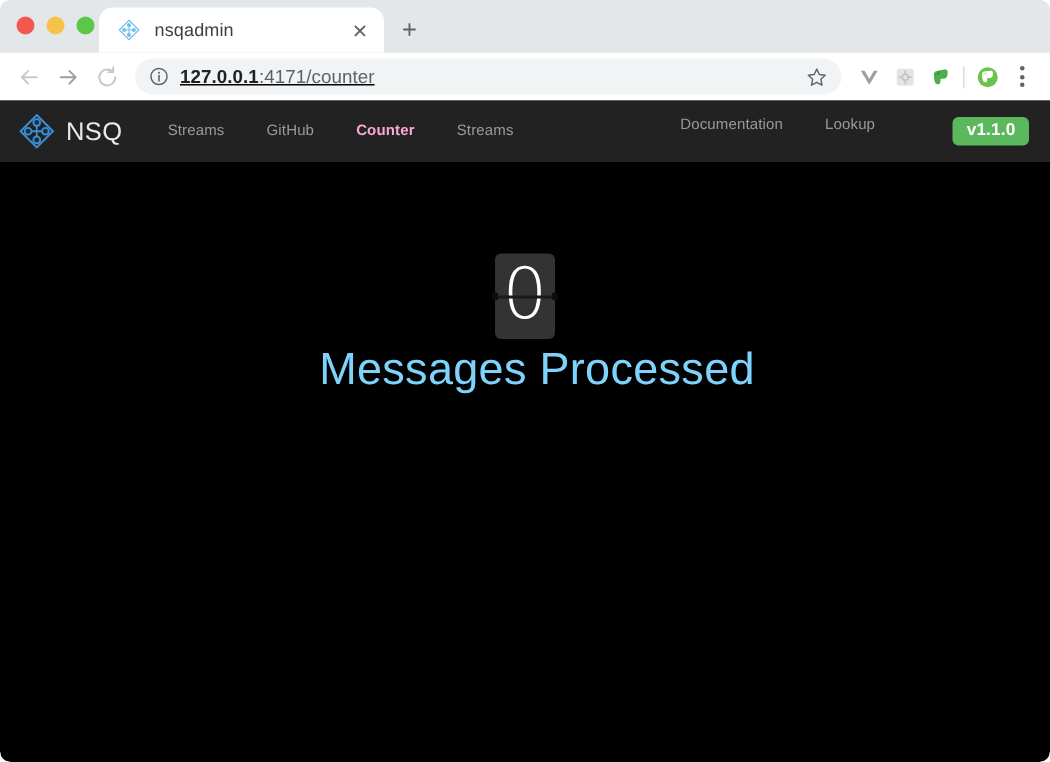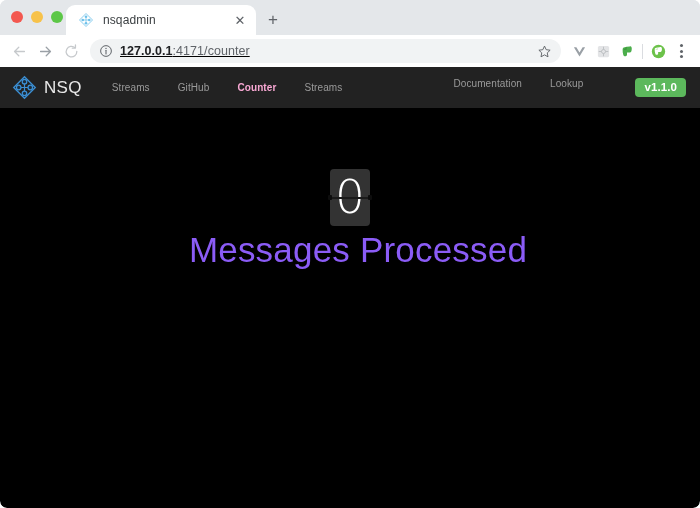--- a/index.html
+++ b/index.html
@@ -278,22 +278,22 @@
     z-index: 3;
   }
   .flip-notch.left  { left: -2px; }
   .flip-notch.right { right: -2px; }
 
   .counter-label {
     position: absolute;
     left: 16px; right: 0;
     top: 122px;
     text-align: center;
-    color: #8b5cf6;
-    font-size: 35px;
+    color: #7dd3fc;
+    font-size: 30px;
     font-weight: 300;
     letter-spacing: 0.2px;
   }
 </style>
 </head>
 <body>
 
 <div class="window">
 
   <div class="tabstrip">

